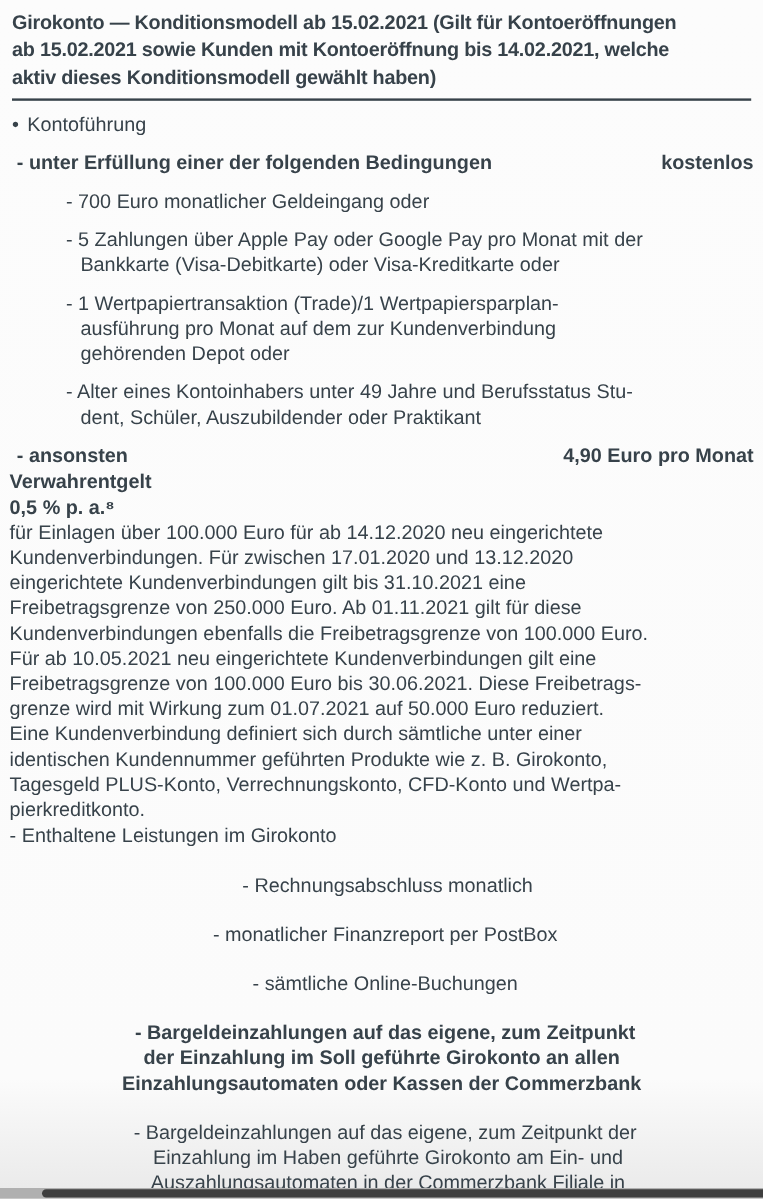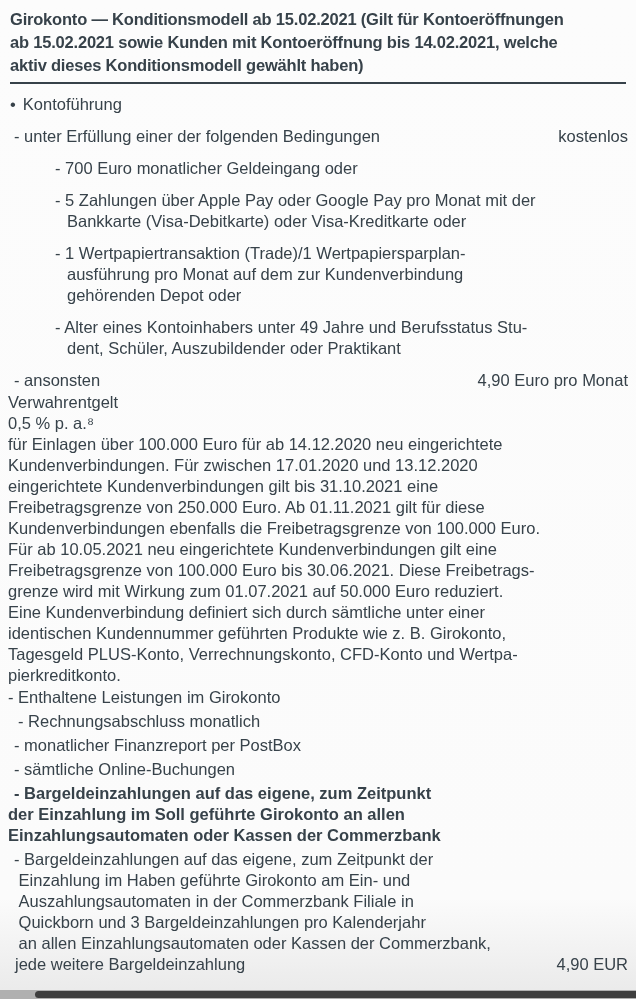--- a/index.html
+++ b/index.html
@@ -33,26 +33,27 @@
   .section-heading {
     font-weight: normal;
     padding-left: 2px;
     margin-bottom: 10px;
   }
   .section-heading .bullet { margin-right: 7px; }
   .kv {
     display: flex;
     justify-content: space-between;
     align-items: baseline;
+    font-weight: bold;
   }
   .kv .value { text-align: left; white-space: nowrap; }
   .ml1 { margin-left: 6px; }
   .ml1b { margin-left: 10px; }
   .gap { margin-top: 11px; }
-  .gap-s { margin-top: 3px; }
+  .gap-s { margin-top: 20px; text-align: center; }
   .gap-xs { margin-top: 1px; flex-direction: column; }
   .sub-item {
     margin-left: 59px;
     text-indent: -12px;
     white-space: pre-line;
   }
   .block { white-space: pre-line; }
   .block-prewrap { white-space: pre-wrap; }
   .soll-block { text-indent: 6px; white-space: pre-line; font-weight: bold; }
   .fee-row { margin-left: 7px; }

